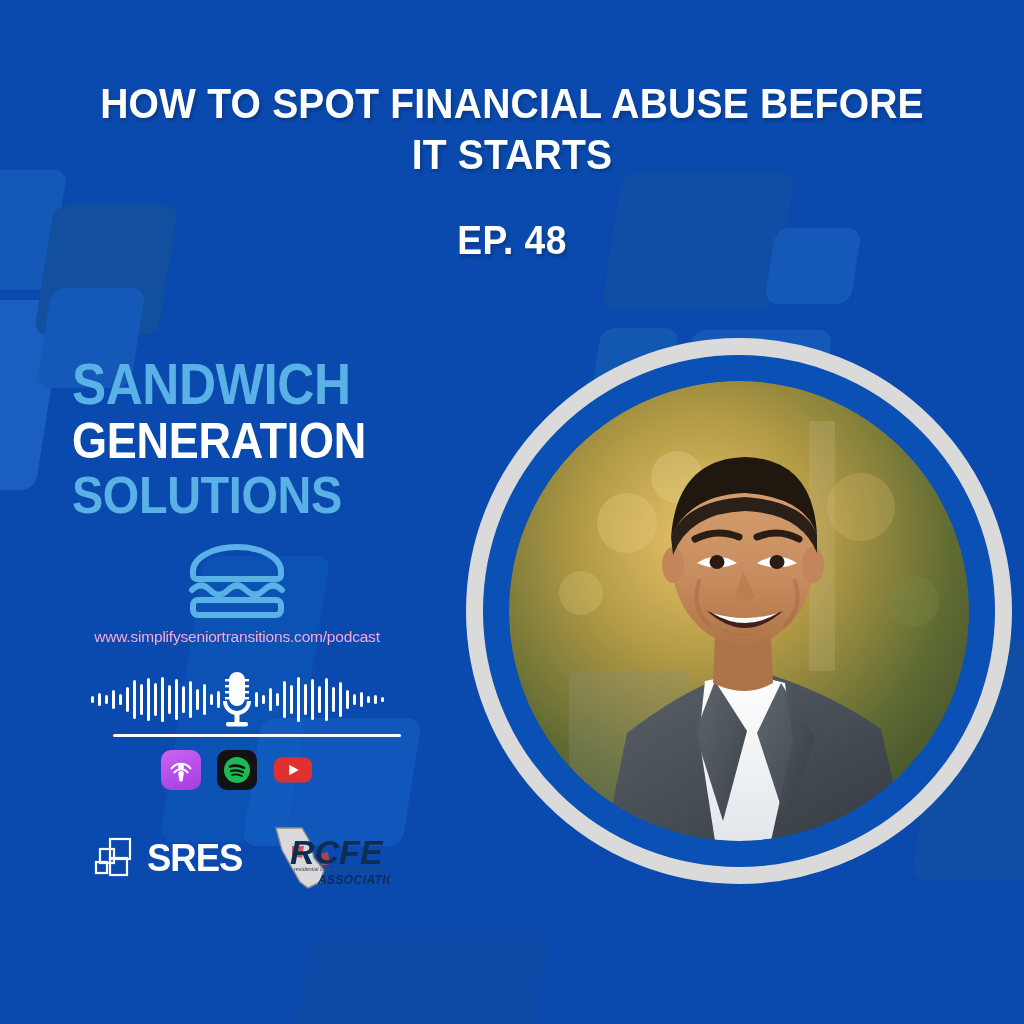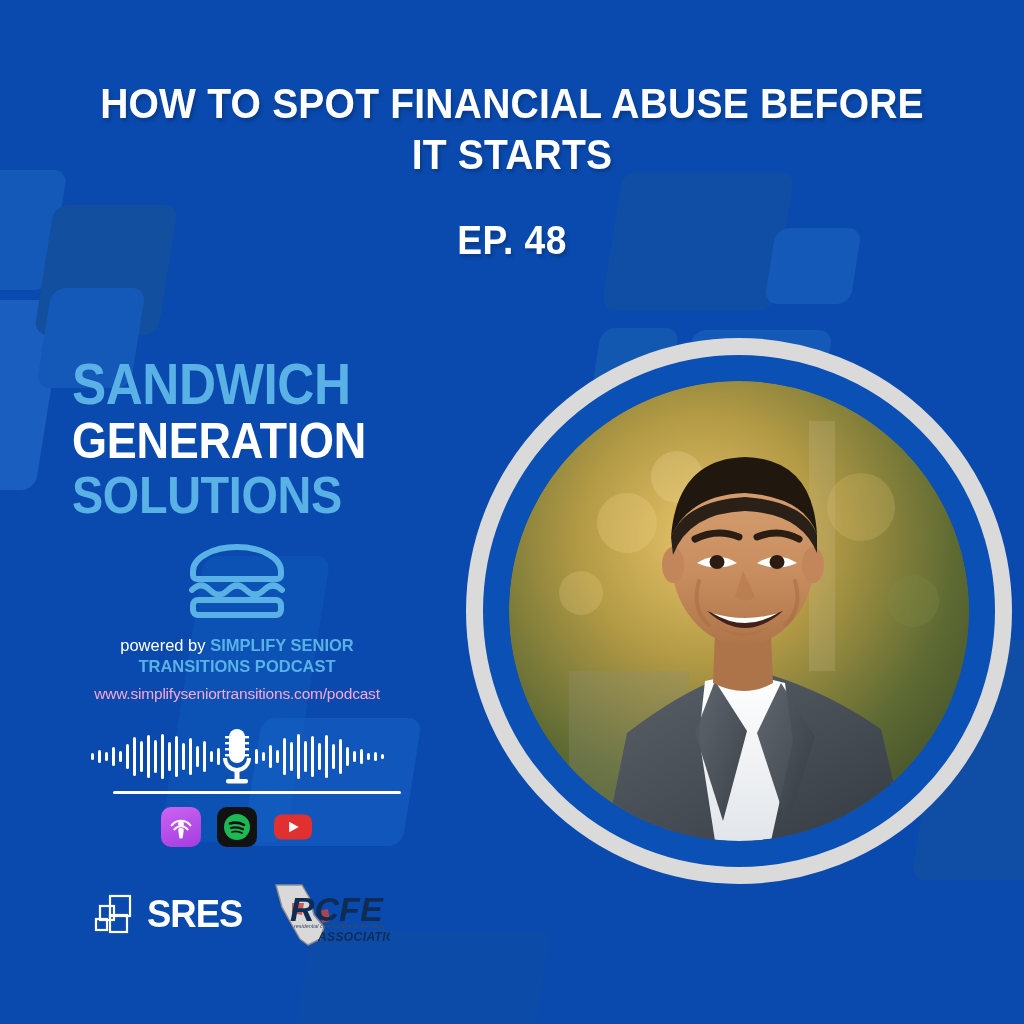--- a/index.html
+++ b/index.html
@@ -236,23 +236,20 @@
     <div class="brand-line brand-l3">SOLUTIONS</div>
 
     <div class="burger-wrap">
       <svg width="108" height="78" viewBox="0 0 108 78">
         <path d="M10 30 A44 24 0 0 1 98 30 L98 34 A4 4 0 0 1 94 38 L14 38 A4 4 0 0 1 10 34 Z" fill="none" stroke="#59b1e6" stroke-width="6" stroke-linejoin="round"></path>
         <path d="M9 49 q9 -9 18 0 q9 9 18 0 q9 -9 18 0 q9 9 18 0 q9 -9 18 0" fill="none" stroke="#59b1e6" stroke-width="6" stroke-linecap="round"></path>
         <rect x="10" y="59" width="88" height="15" rx="5" fill="none" stroke="#59b1e6" stroke-width="6"></rect>
       </svg>
     </div>
 
-    <div class="powered">
-      <span class="pre">powered by </span><span>SIMPLIFY SENIOR TRANSITIONS PODCAST</span>
-    </div>
 
     <div class="site-url">www.simplifyseniortransitions.com/podcast</div>
 
     <div class="wave-wrap">
       <svg width="300" height="62" viewBox="0 0 300 62">
         <g fill="#ffffff">
           <rect x="4" y="28" width="3" height="7" rx="1.5"></rect>
           <rect x="11" y="25" width="3" height="13" rx="1.5"></rect>
           <rect x="18" y="27" width="3" height="9" rx="1.5"></rect>
           <rect x="25" y="22" width="3" height="19" rx="1.5"></rect>

